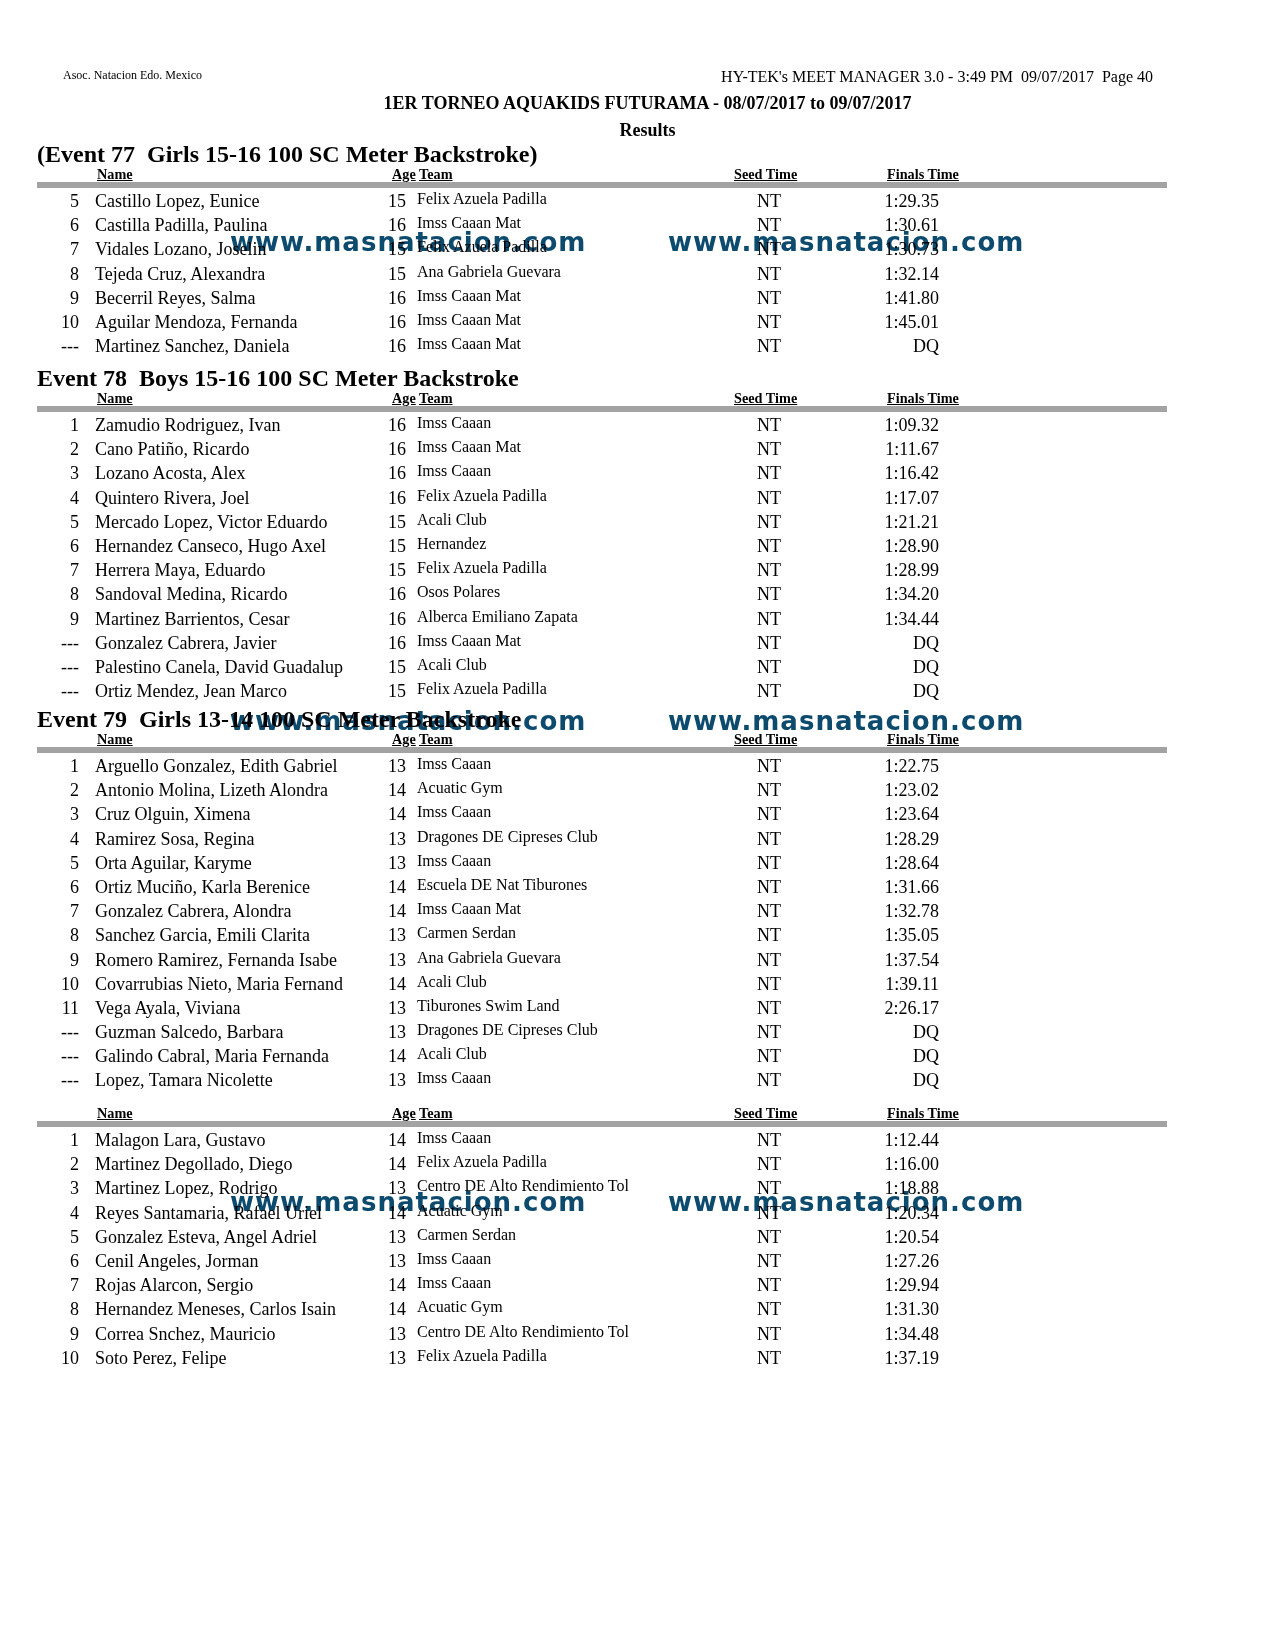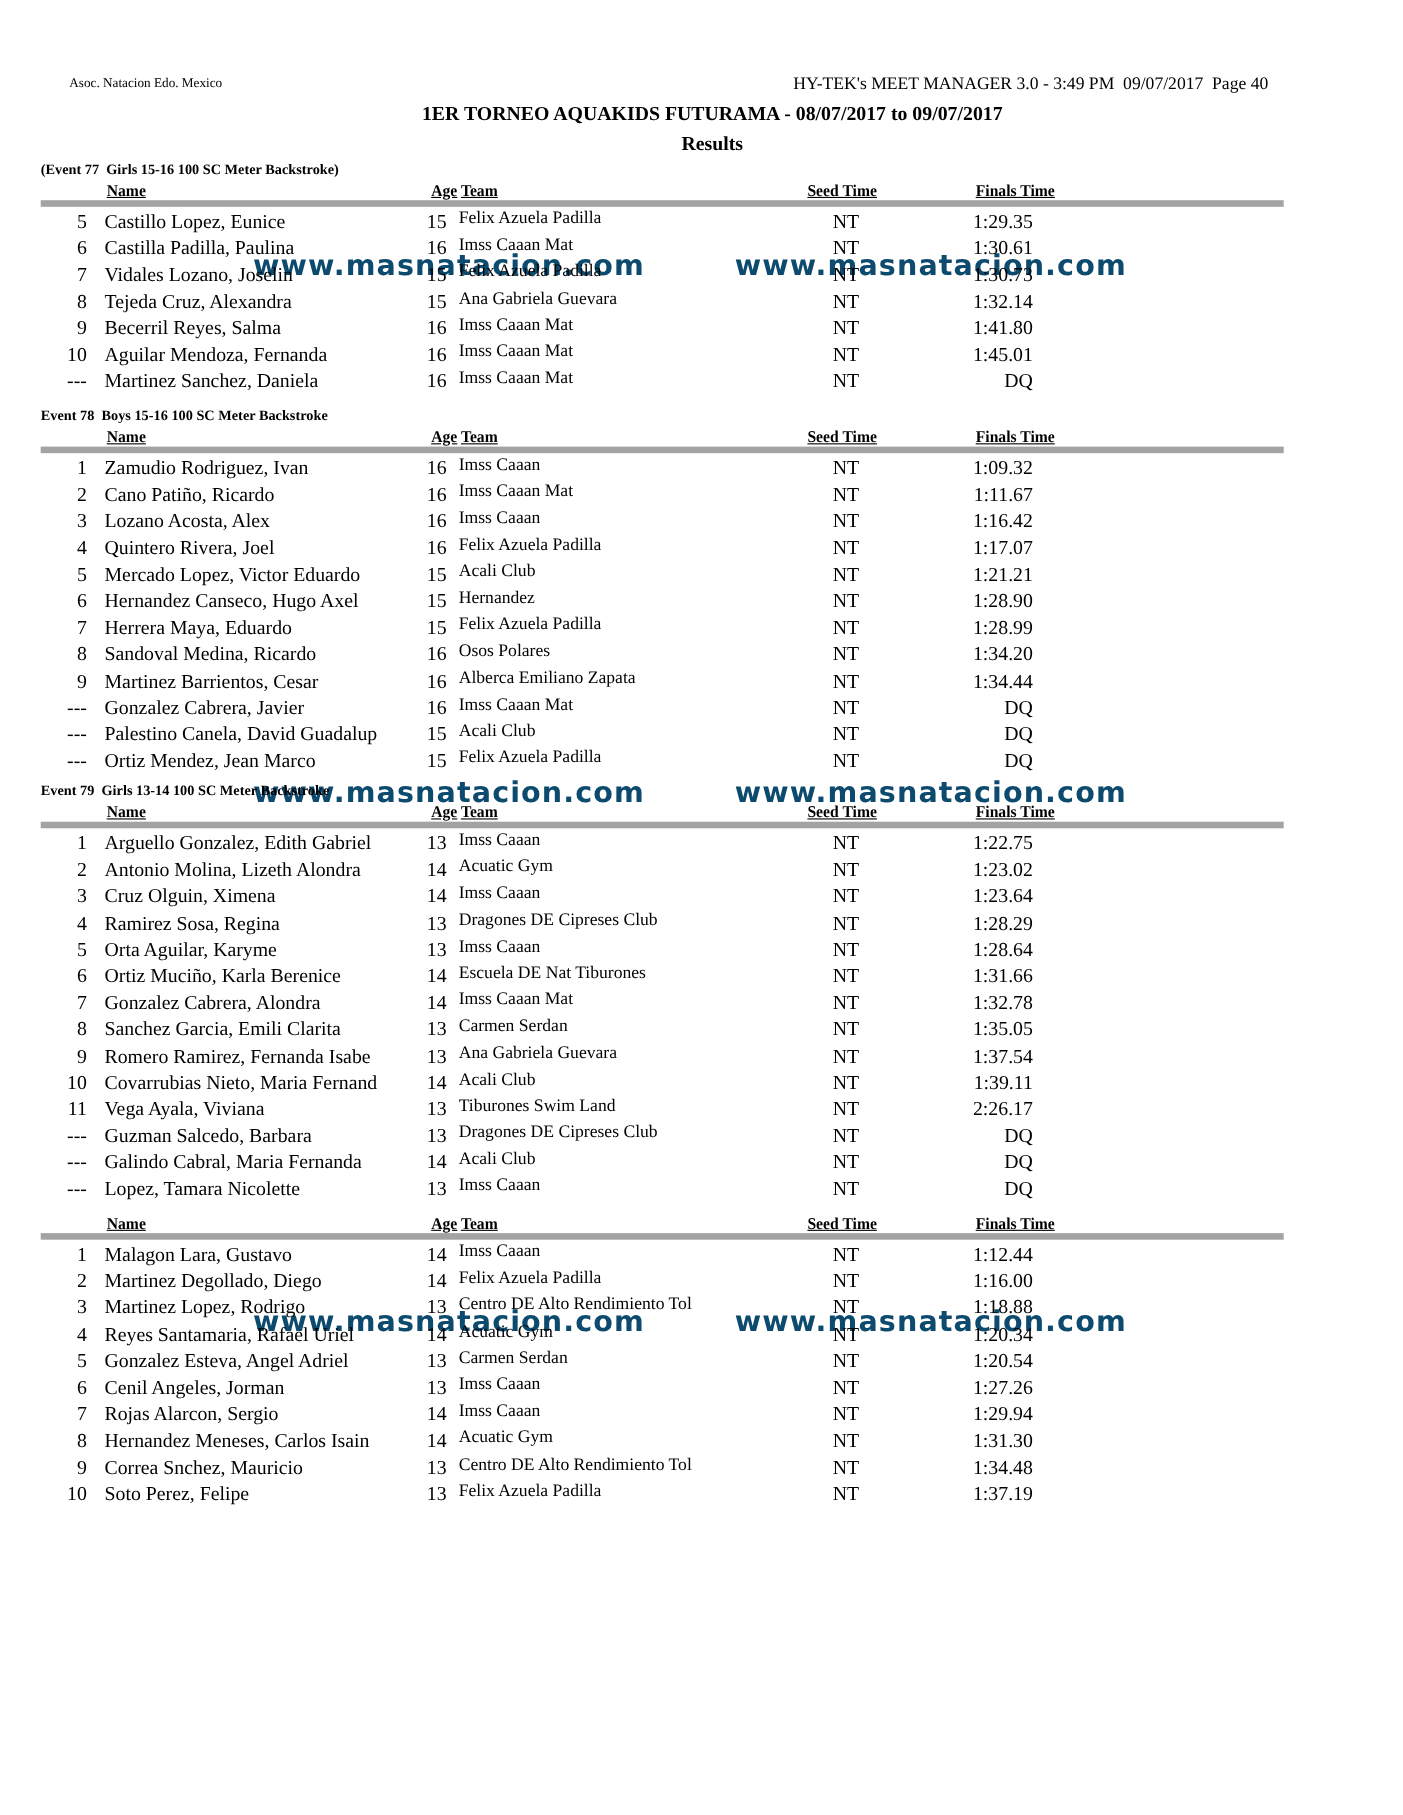--- a/index.html
+++ b/index.html
@@ -5,21 +5,21 @@
     html, body { margin: 0; padding: 0; background: #ffffff; }
     body {
       width: 1275px; height: 1650px; position: relative; overflow: hidden;
       font-family: "Liberation Serif", "DejaVu Serif", serif; color: #000;
     }
     .hdr-left { position: absolute; left: 38px; top: 68px; font-size: 12px; margin-left: 25px; }
     .hdr-right { position: absolute; right: 122px; top: 68px; font-size: 16px; white-space: pre; }
     .title { position: absolute; left: 0; width: 1275px; top: 93px; text-align: center; font-size: 18px; font-weight: bold; padding-left: 20px; box-sizing: border-box; }
     .subtitle { position: absolute; left: 0; width: 1275px; top: 120px; text-align: center; font-size: 18px; font-weight: bold; padding-left: 20px; box-sizing: border-box; }
     .event { position: absolute; left: 37px; width: 1130px; }
-    .event-title { font-size: 13px; font-weight: bold; height: 24px; line-height: 24px; white-space: pre; }
+    .event-title { font-size: 24px; font-weight: bold; height: 24px; line-height: 24px; white-space: pre; }
     .col-header { position: relative; height: 16px; border-bottom: 6px solid #a3a3a3; font-size: 15px; font-weight: bold; }
     .col-header span { position: absolute; bottom: -1px; text-decoration: underline; transform: scaleX(0.95); transform-origin: left; }
     .h-name { left: 60px; }
     .h-age { left: 355px; }
     .h-team { left: 382px; }
     .h-seed { left: 697px; }
     .h-finals { left: 850px; }
     .row { position: relative; height: 24.2px; font-size: 18px; }
     .row span { position: absolute; top: 3px; white-space: nowrap; }
     .c-place { left: 0; width: 42px; text-align: right; }

